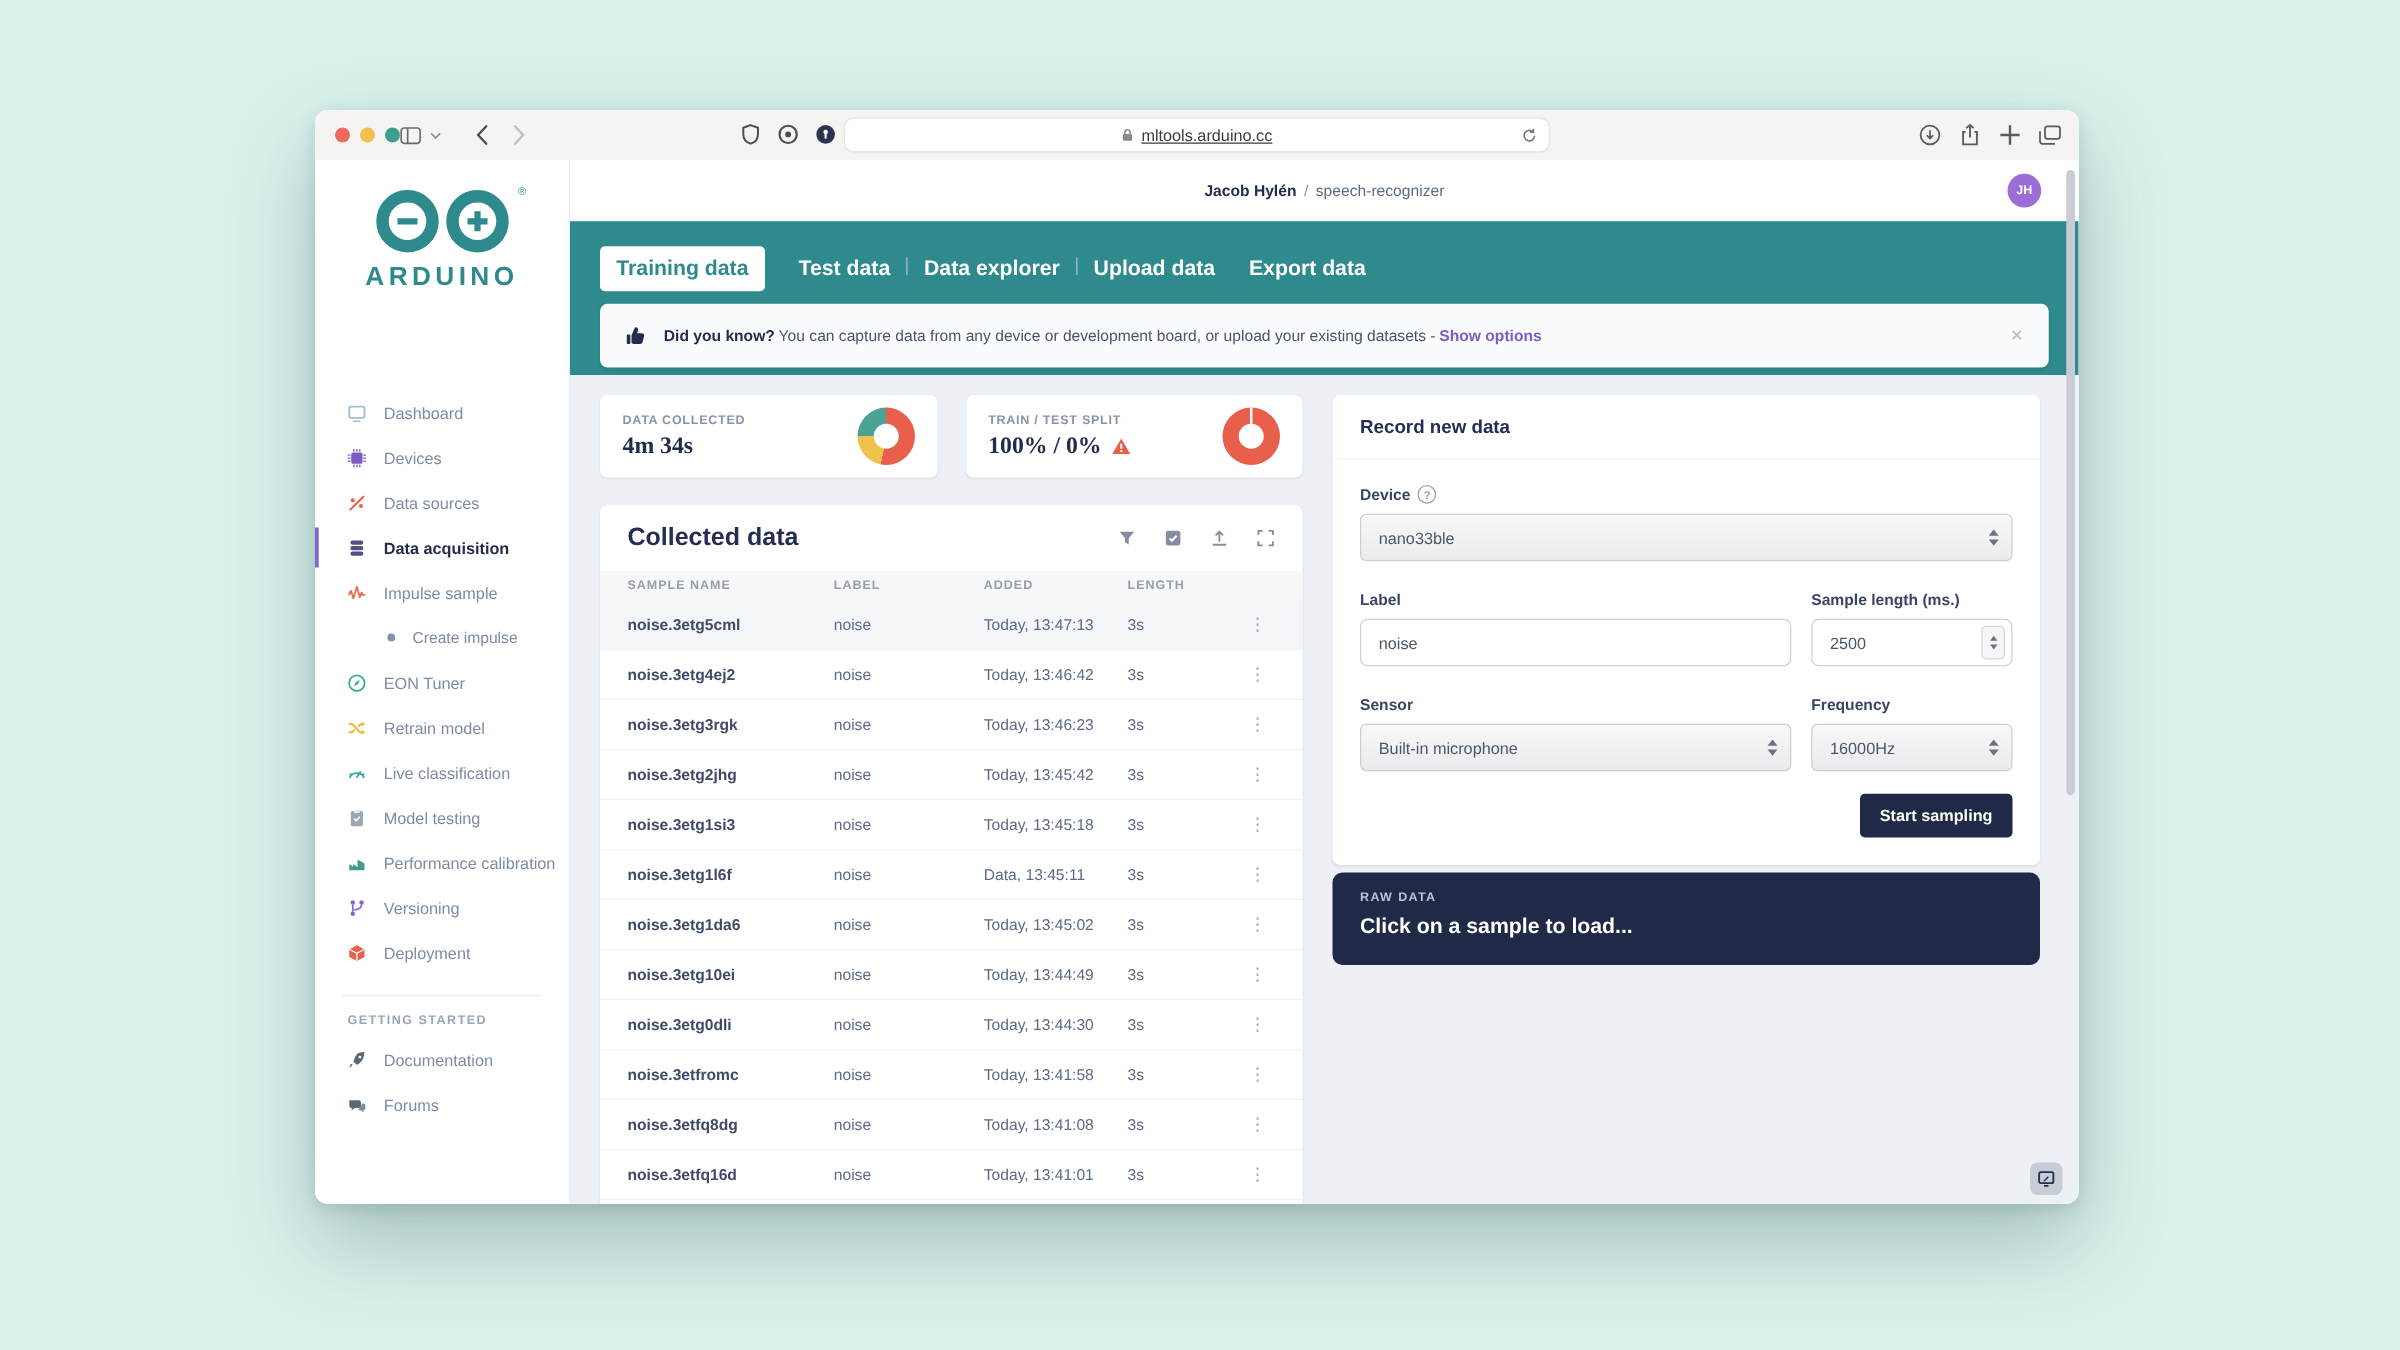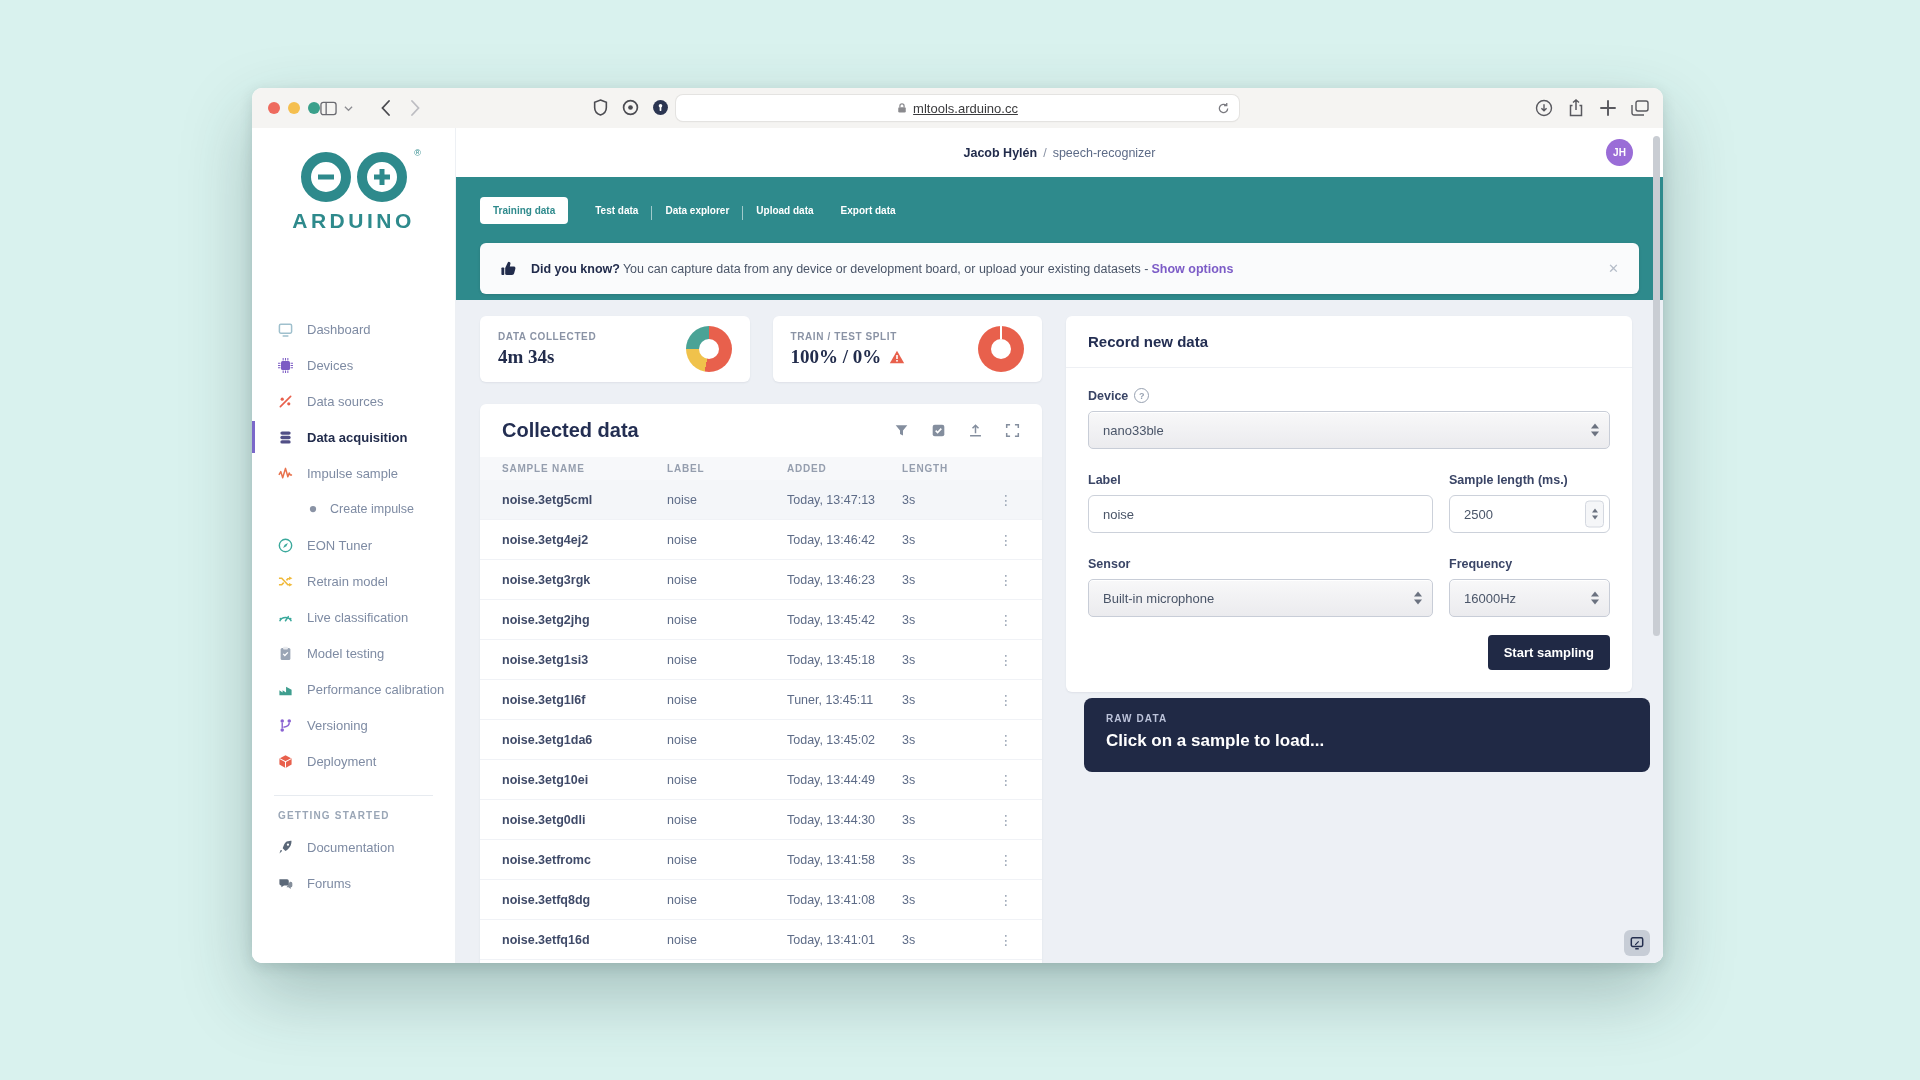--- a/index.html
+++ b/index.html
@@ -55,21 +55,21 @@
   .topbar{height:49px;flex:none;background:#fff;position:relative;}
   .crumb{position:absolute;left:0;right:0;top:0;height:100%;display:flex;align-items:center;justify-content:center;gap:6px;font-size:12.5px;}
   .crumb .user{font-weight:700;color:#222c4c;}
   .crumb .sep{color:#8a93a5;}
   .crumb .proj{color:#5d6b87;}
   .avatar{position:absolute;right:30px;top:11px;width:27px;height:27px;border-radius:50%;background:#9a6dd7;color:#fff;
           font-size:10px;font-weight:700;display:flex;align-items:center;justify-content:center;cursor:pointer;}
 
   .band{height:123px;flex:none;background:#2e8a8c;position:relative;}
   .tabs{position:absolute;left:24px;top:20px;display:flex;align-items:center;gap:27px;}
-  .tab{position:relative;font-size:10px;font-weight:700;color:#fff;cursor:pointer;padding:8px 0;}
+  .tab{position:relative;font-size:17px;font-weight:700;color:#fff;cursor:pointer;padding:8px 0;}
   .tab.active{background:#fff;color:#2e8a8c;padding:8px 13px;border-radius:4px;}
   .tab.divafter::after{content:'';position:absolute;right:-14px;top:9px;width:1px;height:14px;background:rgba(255,255,255,.55);}
   .banner{position:absolute;left:24px;right:24px;top:66px;height:51px;background:#fafbfc;border-radius:6px;
           display:flex;align-items:center;padding:0 20px;gap:14px;box-shadow:0 1px 3px rgba(0,0,0,.12);}
   .bicon{width:17px;height:17px;color:#222c4c;}
   .btext{font-size:12.5px;color:#4a5568;}
   .btext b{color:#222c4c;margin-right:3px;}
   .btext a{color:#7c5cc7;font-weight:600;text-decoration:none;cursor:pointer;margin-left:3px;}
   .bclose{margin-left:auto;color:#b4bcc8;font-size:13px;cursor:pointer;}
 
@@ -119,21 +119,21 @@
            border-radius:4px;background:#f5f6f8;display:flex;flex-direction:column;align-items:center;justify-content:center;gap:3px;cursor:pointer;}
   .spinctl i{width:0;height:0;border-left:3.5px solid transparent;border-right:3.5px solid transparent;}
   .spinctl .up{border-bottom:4px solid #6b7280;}
   .spinctl .dn{border-top:4px solid #6b7280;}
   .fieldrow{display:flex;gap:16px;margin-top:24px;}
   .fgrow{flex:1;}
   .fnarrow{width:161px;flex:none;}
   .rbtn{align-self:flex-end;margin-top:18px;background:#202945;color:#fff;border:none;border-radius:4px;
         padding:10px 16px;font-size:13px;font-weight:700;font-family:inherit;cursor:pointer;}
 
-  .rawdata{position:absolute;left:628px;top:398px;width:566px;height:74px;background:#202945;border-radius:8px;
+  .rawdata{position:absolute;left:610px;top:398px;width:566px;height:74px;background:#202945;border-radius:8px;
            padding:15px 22px;box-sizing:border-box;}
   .rawlabel{font-size:10px;font-weight:700;letter-spacing:1.1px;color:#bcc3da;}
   .rawmsg{font-size:17px;font-weight:700;color:#fff;margin-top:7px;}
 
   .fab{position:absolute;right:13px;bottom:7px;width:26px;height:26px;border-radius:6px;background:#c7cdd6;
        display:flex;align-items:center;justify-content:center;cursor:pointer;}
   .fab .icon{width:14px;height:14px;color:#242e4e;}
 </style>
 </head>
 <body>
@@ -529,21 +529,21 @@
                 <div class="tgrid trow">
                   <span class="cname">noise.3etg1si3</span>
                   <span>noise</span>
                   <span>Today, 13:45:18</span>
                   <span>3s</span>
                   <span class="kebab">⋮</span>
                 </div>
                 <div class="tgrid trow">
                   <span class="cname">noise.3etg1l6f</span>
                   <span>noise</span>
-                  <span>Tuner, 13:45:11</span>
+                  <span>Data, 13:45:11</span>
                   <span>3s</span>
                   <span class="kebab">⋮</span>
                 </div>
                 <div class="tgrid trow">
                   <span class="cname">noise.3etg1da6</span>
                   <span>noise</span>
                   <span>Today, 13:45:02</span>
                   <span>3s</span>
                   <span class="kebab">⋮</span>
                 </div>

